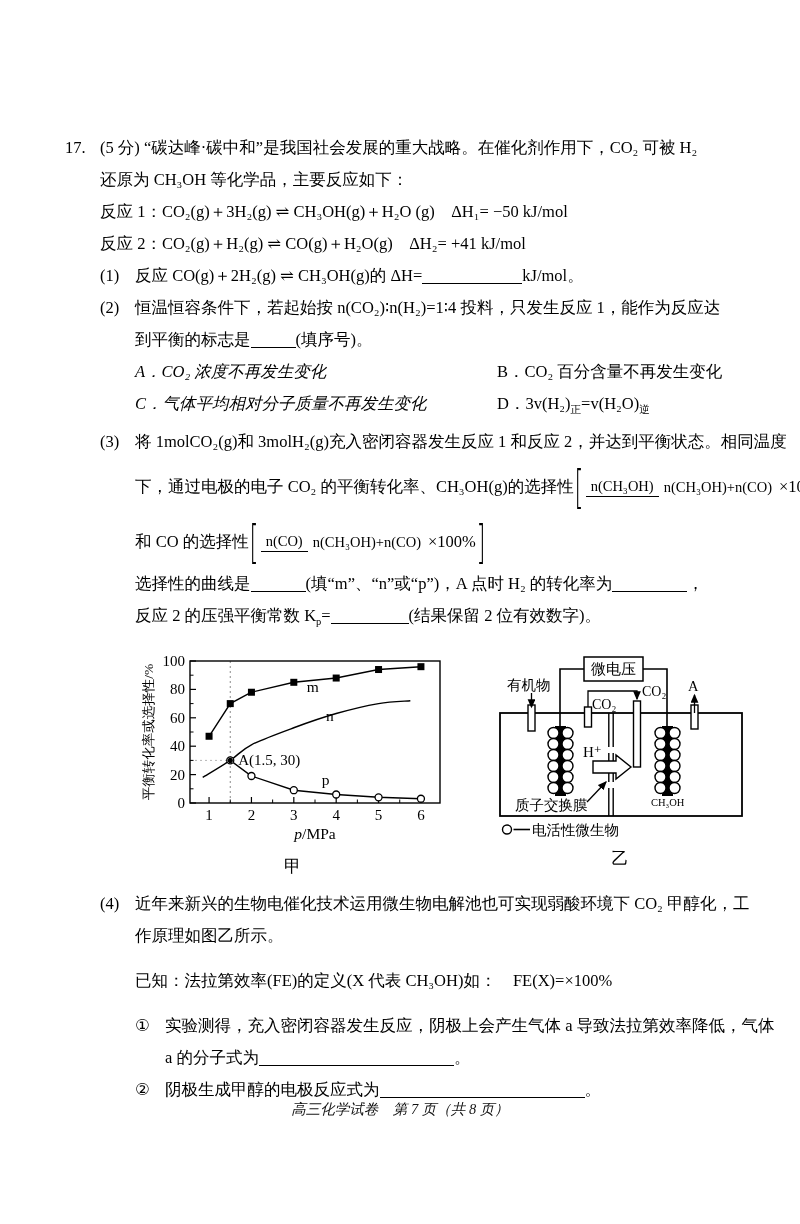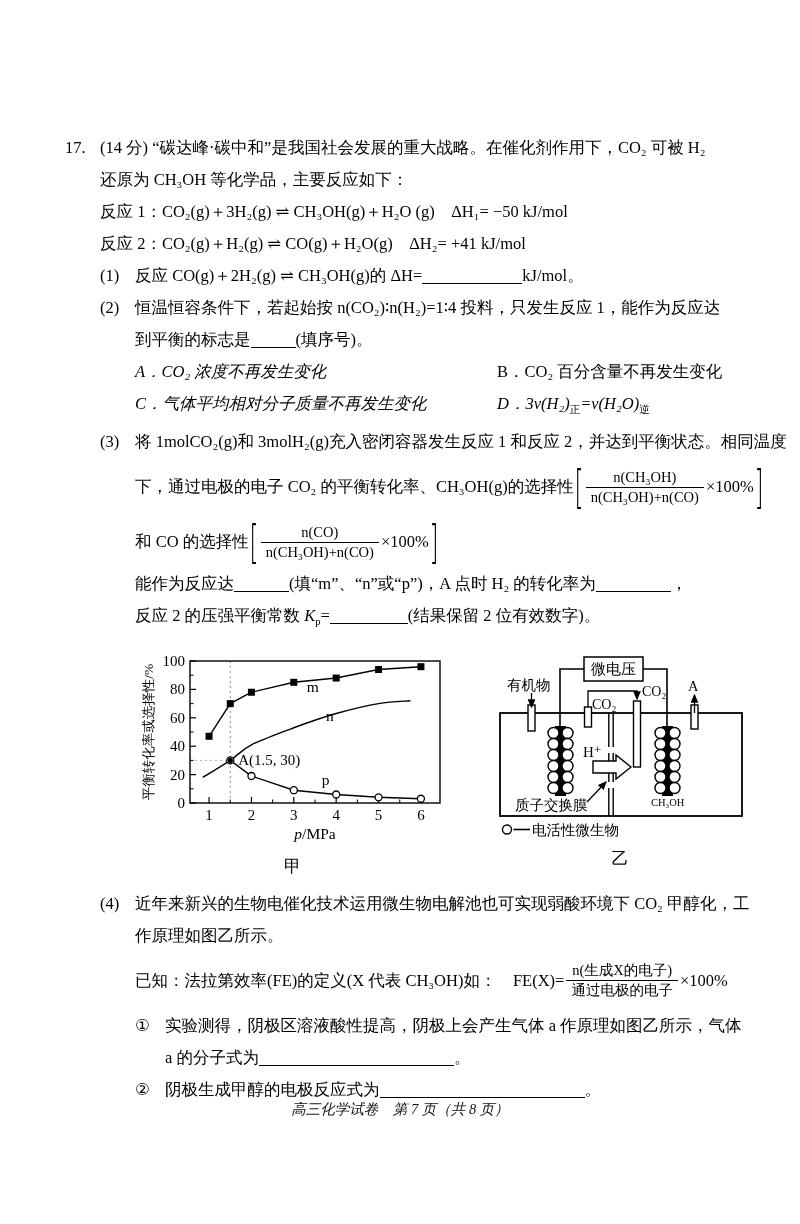--- a/index.html
+++ b/index.html
@@ -10,46 +10,46 @@
   .qrow{display:flex;}
   .qnum{width:35px;flex:none;}
   .ind1{margin-left:35px;}
   .prow{display:flex;margin-left:35px;}
   .plbl{width:35px;flex:none;}
   .ptxt{flex:1;min-width:0;}
   .optrow{display:flex;margin-left:70px;}
   .optl{width:362px;flex:none;font-style:italic;}
   .tall{display:flex;align-items:center;margin-left:70px;height:58px;white-space:nowrap;line-height:normal;}
   .tall2{height:52px;}
-  .frac{display:inline-flex;flex-direction:column;text-align:center;font-size:14.5px;line-height:1.3;margin:0 2px;vertical-align:middle;}
+  .frac{display:inline-flex;flex-direction:row;text-align:center;font-size:14.5px;line-height:1.3;margin:0 2px;vertical-align:middle;align-items:center;}
   .frac .num{padding:0 5px;border-bottom:1.2px solid #000;}
   .frac .den{padding:0 5px;}
   .brkt{display:inline-block;font-family:"DejaVu Sans",sans-serif;font-size:46px;font-weight:200;
         transform:scaleX(.5);line-height:1;margin:0 -4px;}
   .bl{display:inline-block;border-bottom:1.2px solid #000;height:1em;vertical-align:-3px;}
   .w45{width:45px}.w55{width:55px}.w75{width:75px}.w78{width:78px}.w100{width:100px}.w195{width:195px}.w205{width:205px}
   sub{font-size:10.5px;}
-  .itv{font-style:italic;}
+  .itv{}
   .figrow{display:flex;margin-left:75px;margin-top:10px;gap:40px;align-items:flex-start;}
   .figcap{text-align:center;font-size:17px;line-height:26px;}
   .fig-jia{width:305px;}
   .fig-yi{width:270px;}
   svg text{font-family:"Liberation Serif","DejaVu Serif","DejaVu Sans",serif;fill:#000;}
   .p4block{margin-top:8px;}
   .footer{position:absolute;left:0;right:0;top:1100px;text-align:center;font-size:14.5px;font-style:italic;color:#111;}
 </style>
 </head>
 <body>
 
 <div class="page">
   <div class="content">
 
     <div class="l qrow">
       <span class="qnum">17.</span>
-      <span>(14 分) “碳达峰·碳中和”是我国社会发展的重大战略。在催化剂作用下，CO₂ 可被 H₂</span>
+      <span>(5 分) “碳达峰·碳中和”是我国社会发展的重大战略。在催化剂作用下，CO₂ 可被 H₂</span>
     </div>
     <div class="l ind1">还原为 CH₃OH 等化学品，主要反应如下：</div>
     <div class="l ind1">反应 1：CO₂(g)＋3H₂(g) ⇌ CH₃OH(g)＋H₂O (g)　ΔH₁= −50 kJ/mol</div>
     <div class="l ind1">反应 2：CO₂(g)＋H₂(g) ⇌ CO(g)＋H₂O(g)　ΔH₂= +41 kJ/mol</div>
 
     <div class="l prow">
       <span class="plbl">(1)</span>
       <span class="ptxt">
         <span>反应 CO(g)＋2H₂(g) ⇌ CH₃OH(g)的 ΔH=</span><span class="bl w100"></span><span>kJ/mol。</span>
       </span>
@@ -89,21 +89,21 @@
       <span>和 CO 的选择性</span>
       <span class="brkt">[</span>
       <span class="frac">
         <span class="num">n(CO)</span>
         <span class="den">n(CH₃OH)+n(CO)</span>
       </span>
       <span>×100%</span>
       <span class="brkt">]</span>
     </div>
     <div class="l ind2" style="margin-left:70px">
-      <span>能作为反应达</span><span class="bl w55"></span><span>(填“m”、“n”或“p”)，A 点时 H₂ 的转化率为</span><span class="bl w75"></span><span>，</span>
+      <span>选择性的曲线是</span><span class="bl w55"></span><span>(填“m”、“n”或“p”)，A 点时 H₂ 的转化率为</span><span class="bl w75"></span><span>，</span>
     </div>
     <div class="l ind2" style="margin-left:70px">
       <span>反应 2 的压强平衡常数 </span><span class="itv">K</span><sub>p</sub><span>=</span><span class="bl w78"></span><span>(结果保留 2 位有效数字)。</span>
     </div>
 
     <div class="figrow">
       <div class="fig-jia">
         <svg width="305" height="200" viewBox="0 0 305 200">
             <line x1="90.25423728813558" y1="154" x2="90.25423728813558" y2="12" stroke="#8a8a8a" stroke-width="1" stroke-dasharray="2,3"></line>
             <line x1="50" y1="111.4" x2="90.25423728813558" y2="111.4" stroke="#b5b5b5" stroke-width="1" stroke-dasharray="2,3"></line>
@@ -249,29 +249,25 @@
     </div>
 
     <div class="p4block">
       <div class="l prow">
         <span class="plbl">(4)</span>
         <span class="ptxt">近年来新兴的生物电催化技术运用微生物电解池也可实现弱酸环境下 CO₂ 甲醇化，工</span>
       </div>
       <div class="l ind2" style="margin-left:70px">作原理如图乙所示。</div>
       <div class="tall">
         <span>已知：法拉第效率(FE)的定义(X 代表 CH₃OH)如：　FE(X)=</span>
-        <span class="frac">
-          <span class="num">n(生成X的电子)</span>
-          <span class="den">通过电极的电子</span>
-        </span>
         <span>×100%</span>
       </div>
       <div class="l prow" style="margin-left:70px">
         <span class="plbl" style="width:30px">①</span>
-        <span class="ptxt">实验测得，阴极区溶液酸性提高，阴极上会产生气体 a 作原理如图乙所示，气体</span>
+        <span class="ptxt">实验测得，充入密闭容器发生反应，阴极上会产生气体 a 导致法拉第效率降低，气体</span>
       </div>
       <div class="l" style="margin-left:100px">
         <span>a 的分子式为</span><span class="bl w195"></span><span>。</span>
       </div>
       <div class="l prow" style="margin-left:70px">
         <span class="plbl" style="width:30px">②</span>
         <span class="ptxt">
           <span>阴极生成甲醇的电极反应式为</span><span class="bl w205"></span><span>。</span>
         </span>
       </div>

